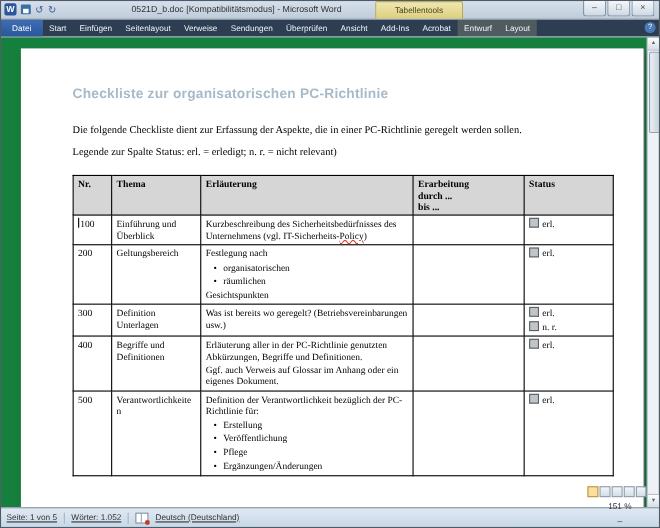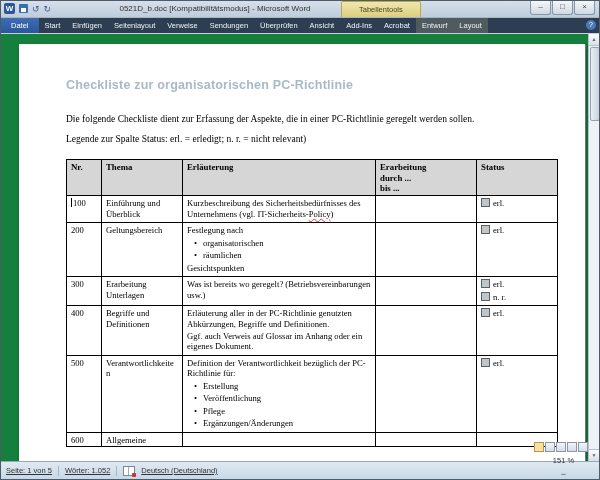--- a/index.html
+++ b/index.html
@@ -156,21 +156,21 @@
                 <div class="bullet"><span class="dot">•</span>räumlichen</div>
                 <div class="para">Gesichtspunkten</div>
               </td>
               <td class="c-bearb"></td>
               <td class="c-status">
                 <div class="status-item"><span class="checkbox"></span><span class="status-label">erl.</span></div>
               </td>
             </tr>
             <tr>
               <td class="c-nr">300</td>
-              <td class="c-thema">Erarbeitung Unterlagen</td>
+              <td class="c-thema">Definition Unterlagen</td>
               <td class="c-erl">
                 <div class="para">Was ist bereits wo geregelt? (Betriebsvereinbarungen usw.)</div>
               </td>
               <td class="c-bearb"></td>
               <td class="c-status">
                 <div class="status-item"><span class="checkbox"></span><span class="status-label">erl.</span></div>
                 <div class="status-item"><span class="checkbox"></span><span class="status-label">n. r.</span></div>
               </td>
             </tr>
             <tr>
@@ -192,27 +192,20 @@
                 <div class="para">Definition der Verantwortlichkeit bezüglich der PC-Richtlinie für:</div>
                 <div class="bullet"><span class="dot">•</span>Erstellung</div>
                 <div class="bullet"><span class="dot">•</span>Veröffentlichung</div>
                 <div class="bullet"><span class="dot">•</span>Pflege</div>
                 <div class="bullet"><span class="dot">•</span>Ergänzungen/Änderungen</div>
               </td>
               <td class="c-bearb"></td>
               <td class="c-status">
                 <div class="status-item"><span class="checkbox"></span><span class="status-label">erl.</span></div>
               </td>
-            </tr>
-            <tr>
-              <td class="c-nr">600</td>
-              <td class="c-thema">Allgemeine</td>
-              <td class="c-erl"></td>
-              <td class="c-bearb"></td>
-              <td class="c-status"></td>
             </tr>
           </tbody>
       </table>
     </div>
 
     <div class="vscroll">
       <div class="sb-btn">▲</div>
       <div class="sb-thumb"></div>
       <div class="sb-btn down">▼</div>
     </div>

